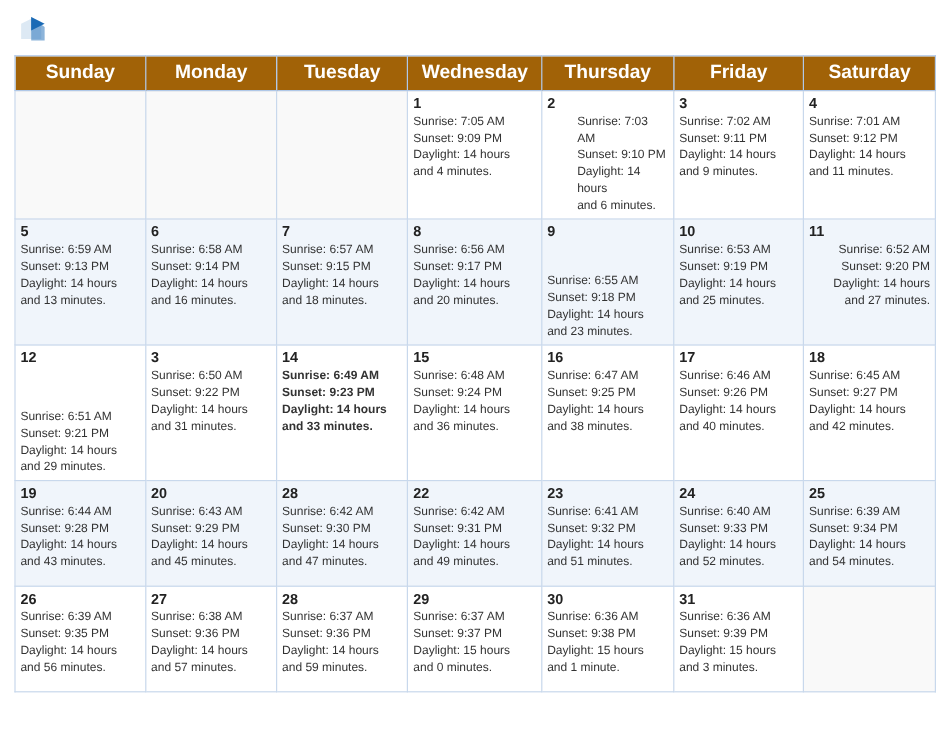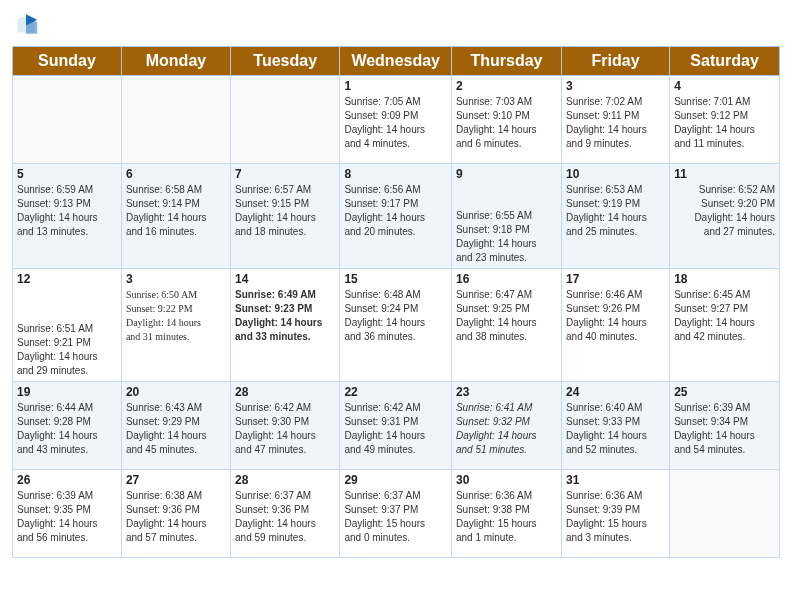--- a/index.html
+++ b/index.html
@@ -140,21 +140,21 @@
           <td class="empty-cell"></td>
           <td>
             <span class="day-num">1</span>
             <div class="day-info" style="white-space: pre-line;">Sunrise: 7:05 AM
 Sunset: 9:09 PM
 Daylight: 14 hours
 and 4 minutes.</div>
           </td>
           <td>
             <span class="day-num">2</span>
-            <div class="day-info" style="white-space: pre-line;">Sunrise: 7:03 AM
+            <div class="day-info" style="white-space: pre-line; margin-left: 25px;">Sunrise: 7:03 AM
 Sunset: 9:10 PM
 Daylight: 14 hours
 and 6 minutes.</div>
           </td>
           <td>
             <span class="day-num">3</span>
             <div class="day-info" style="white-space: pre-line;">Sunrise: 7:02 AM
 Sunset: 9:11 PM
 Daylight: 14 hours
 and 9 minutes.</div>
@@ -221,21 +221,21 @@
         <tr>
           <td>
             <span class="day-num">12</span>
             <div class="day-info" style="white-space: pre-line; margin-top: 36px;">Sunrise: 6:51 AM
 Sunset: 9:21 PM
 Daylight: 14 hours
 and 29 minutes.</div>
           </td>
           <td>
             <span class="day-num">3</span>
-            <div class="day-info" style="white-space: pre-line; font-family: Liberation Serif, serif;">Sunrise: 6:50 AM
+            <div class="day-info" style="white-space: pre-line;">Sunrise: 6:50 AM
 Sunset: 9:22 PM
 Daylight: 14 hours
 and 31 minutes.</div>
           </td>
           <td>
             <span class="day-num">14</span>
             <div class="day-info" style="white-space: pre-line; font-weight: bold;">Sunrise: 6:49 AM
 Sunset: 9:23 PM
 Daylight: 14 hours
 and 33 minutes.</div>
@@ -293,21 +293,21 @@
           </td>
           <td>
             <span class="day-num">22</span>
             <div class="day-info" style="white-space: pre-line;">Sunrise: 6:42 AM
 Sunset: 9:31 PM
 Daylight: 14 hours
 and 49 minutes.</div>
           </td>
           <td>
             <span class="day-num">23</span>
-            <div class="day-info" style="white-space: pre-line; font-style: italic;">Sunrise: 6:41 AM
+            <div class="day-info" style="white-space: pre-line;">Sunrise: 6:41 AM
 Sunset: 9:32 PM
 Daylight: 14 hours
 and 51 minutes.</div>
           </td>
           <td>
             <span class="day-num">24</span>
             <div class="day-info" style="white-space: pre-line;">Sunrise: 6:40 AM
 Sunset: 9:33 PM
 Daylight: 14 hours
 and 52 minutes.</div>

